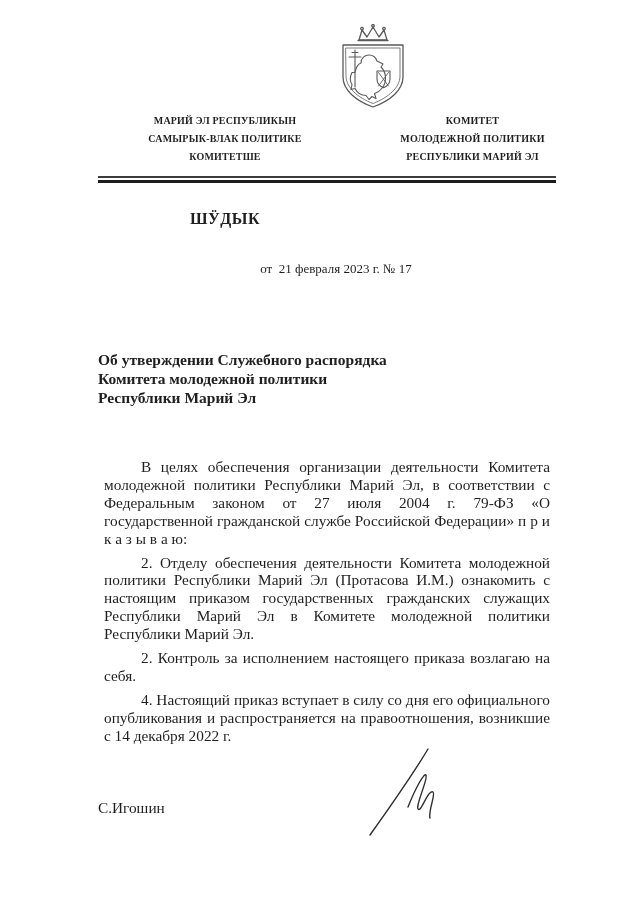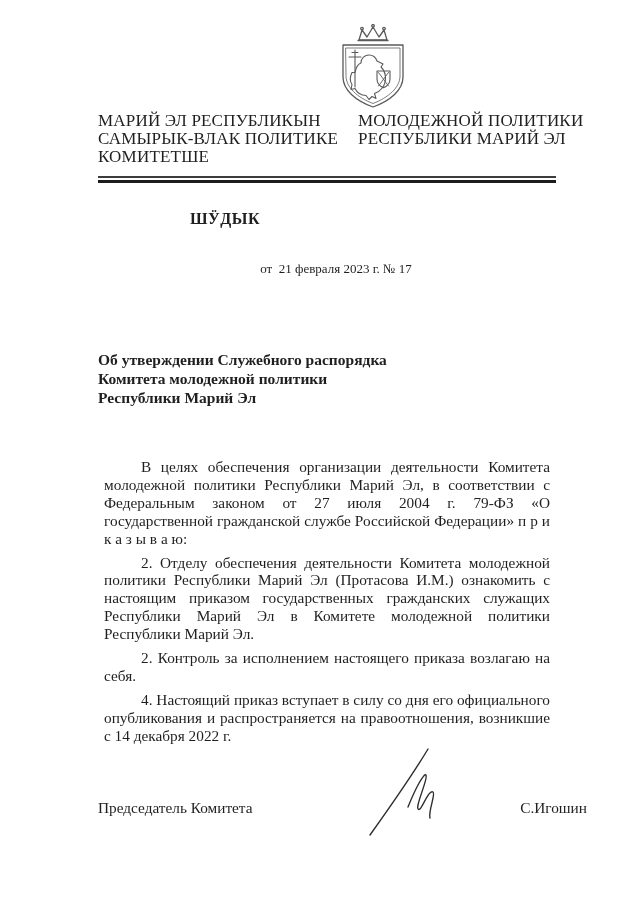--- a/index.html
+++ b/index.html
@@ -10,21 +10,21 @@
     background:#ffffff;
     font-family:"Liberation Serif","DejaVu Serif",serif;
     color:#1f1f1f;
     overflow:hidden;
   }
   .emblem{position:absolute;left:332px;top:24px;width:82px;height:86px;}
   .letterhead{
     position:absolute;left:98px;top:112px;width:489px;
     display:flex;justify-content:space-between;
   }
-  .lh-col{font-weight:normal;font-size:17px;line-height:18px;text-align:left;letter-spacing:.2px;}
+  .lh-col{font-weight:bold;font-size:10px;line-height:18px;text-align:center;letter-spacing:.2px;}
   .lh-left{width:254px;}
   .lh-right{width:229px;}
   .rule{
     position:absolute;left:98px;top:176px;width:458px;height:2px;
     border-top:2px solid #3c3c3c;border-bottom:3px solid #1c1c1c;
   }
   .doctype-row{
     position:absolute;left:98px;top:210px;width:489px;
     display:flex;justify-content:space-between;flex-direction:column;
   }
@@ -80,20 +80,21 @@
     </svg>
   </div>
 
   <div class="letterhead">
     <div class="lh-col lh-left">
       <div>МАРИЙ ЭЛ РЕСПУБЛИКЫН</div>
       <div>САМЫРЫК-ВЛАК ПОЛИТИКЕ</div>
       <div>КОМИТЕТШЕ</div>
     </div>
     <div class="lh-col lh-right">
+      <div>КОМИТЕТ</div>
       <div>МОЛОДЕЖНОЙ ПОЛИТИКИ</div>
       <div>РЕСПУБЛИКИ МАРИЙ ЭЛ</div>
     </div>
   </div>
 
   <div class="rule"></div>
 
   <div class="doctype-row">
     <div class="doctype dt-left">ШӰДЫК</div>
   </div>
@@ -116,17 +117,16 @@
   <div class="sig-stroke">
     <svg viewBox="0 0 92 92" width="92" height="92" xmlns="http://www.w3.org/2000/svg">
       <g fill="none" stroke="#2e2e2e" stroke-width="1.4" stroke-linecap="round">
         <path d="M2,90 C22,62 48,24 60,4"></path>
         <path d="M40,62 C48,42 56,28 58,30 C60,33 52,50 50,60 C49,65 51,66.5 54,61 C58,54 62,45 65,47 C68,49 60,66 62,73"></path>
       </g>
     </svg>
   </div>
 
   <div class="sig-row">
-    <span>Председатель Комитета</span>
     <span>С.Игошин</span>
   </div>
 
 </div>
 
 </body></html>

